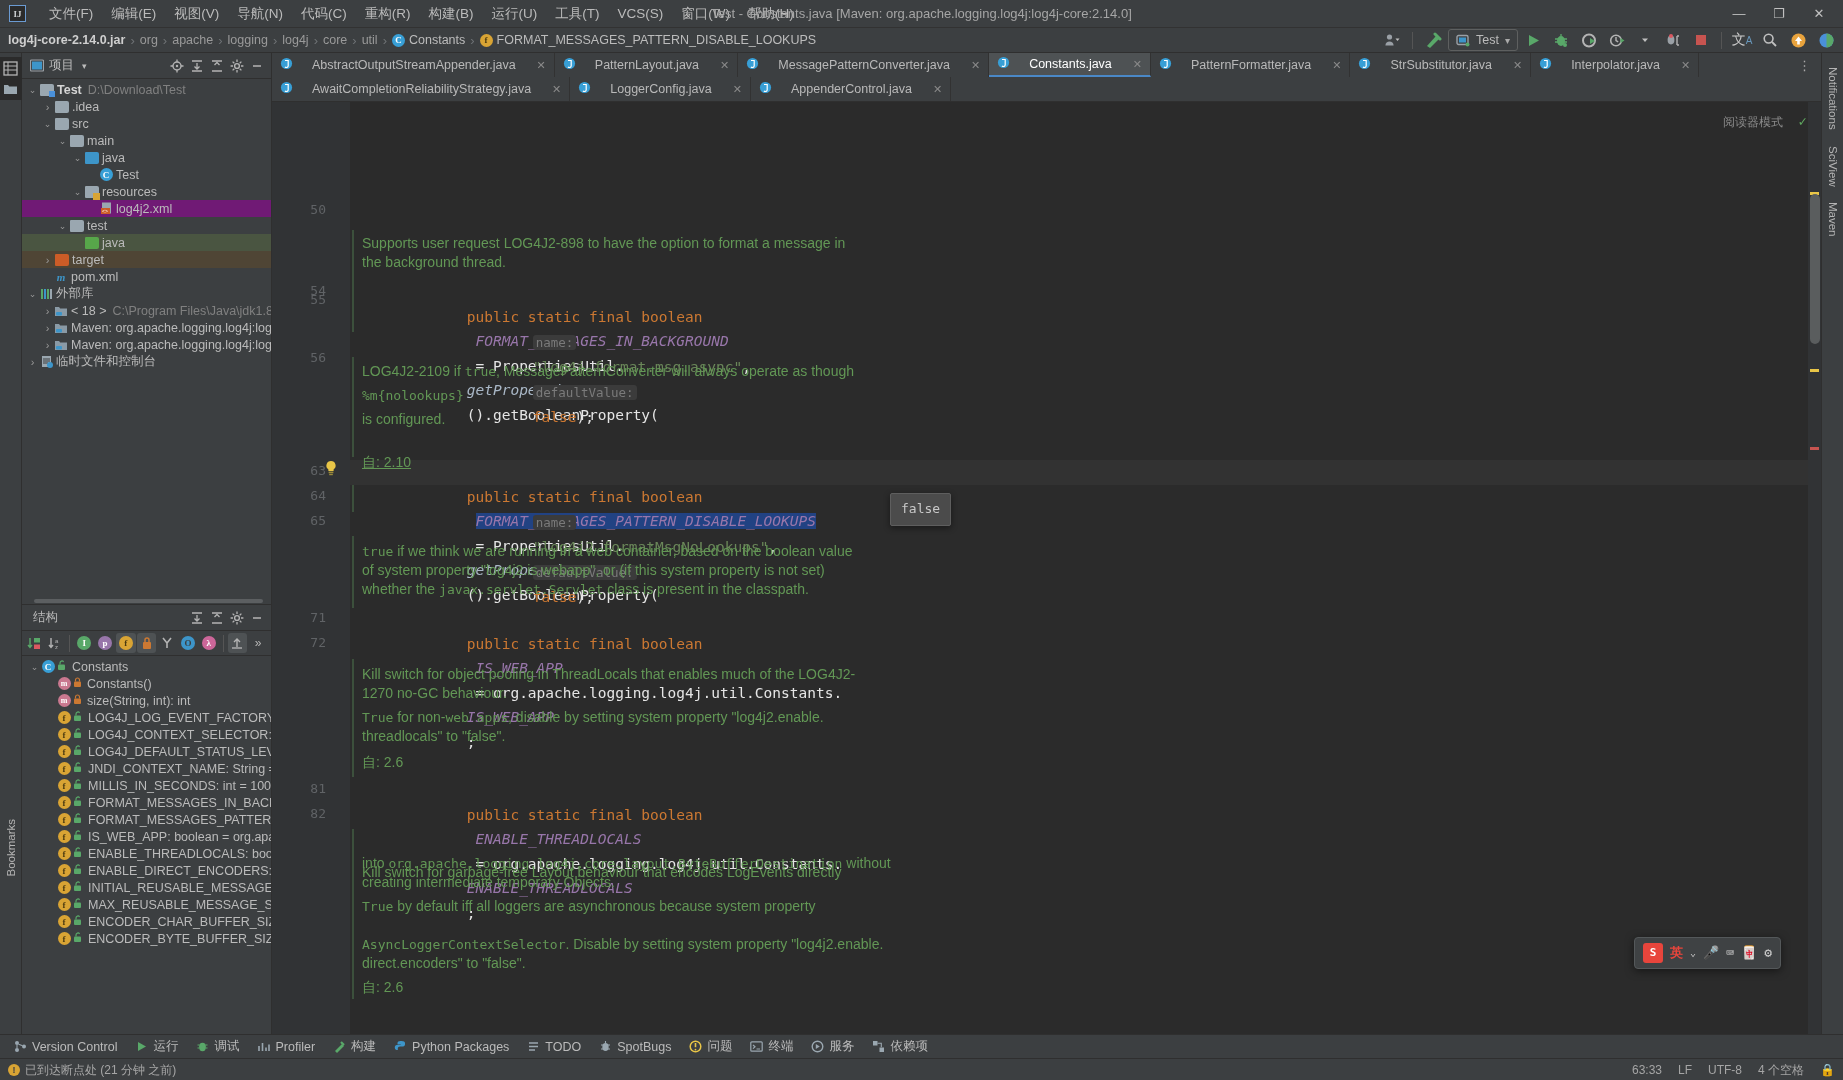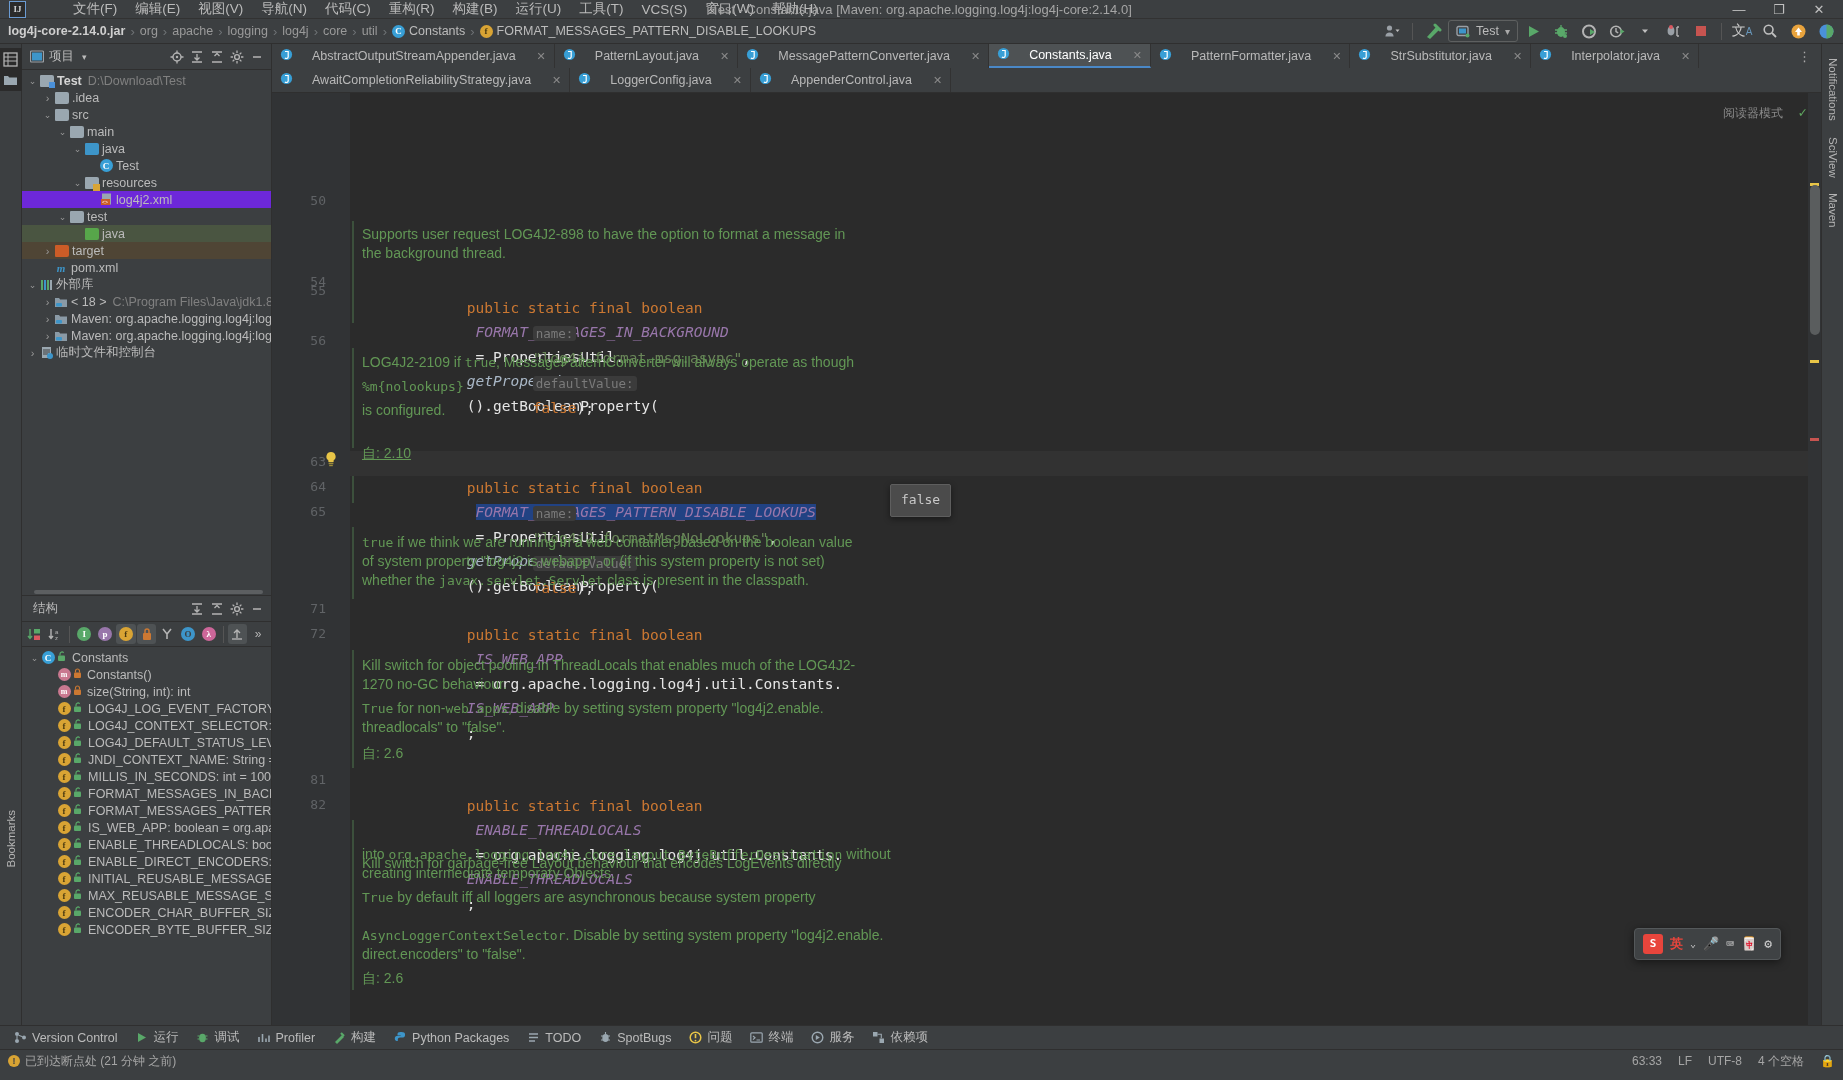--- a/index.html
+++ b/index.html
@@ -7,22 +7,22 @@
     width: 1843px; height: 1080px; overflow: hidden;
     background: #3c3f41;
     font-family: "Liberation Sans", sans-serif;
     color: #bbbbbb;
     -webkit-font-smoothing: antialiased;
   }
   #app { position: relative; width: 1843px; height: 1080px; }
 
   
   .titlebar {
-    height: 19px; background: #3c3f41; display: flex; align-items: center;
-    border-bottom: 1px solid #323232; position: relative; gap: 24px;
+    height: 28px; background: #3c3f41; display: flex; align-items: center;
+    border-bottom: 1px solid #323232; position: relative;
   }
   .ij-logo {
     width: 17px; height: 17px; margin-left: 9px; border: 1px solid #6b9bd2;
     background: #2b2b2b; color: #cfd2d4; font-size: 9px; font-weight: bold;
     display: flex; align-items: center; justify-content: center;
     font-family: "Liberation Serif", serif;
   }
   .menu { display: flex; align-items: center; margin-left: 14px; }
   .menu-item {
     padding: 3px 9px; font-size: 13.5px; color: #bbbbbb; white-space: nowrap;
@@ -94,21 +94,21 @@
   }
   .panel-title { font-size: 12.5px; color: #bbb; margin-left: 5px; }
   .panel-head .sp { flex: 1; }
   .phb { width: 20px; height: 20px; display: flex; align-items: center; justify-content: center; }
 
   .tree { flex: 1; overflow: hidden; padding-top: 2px; font-size: 12.5px; }
   .trow {
     height: 17px; display: flex; align-items: center; padding-left: 4px;
     white-space: nowrap; color: #bbbbbb;
   }
-  .trow.sel-blue { background: #6d28d9; align-items: center; }
+  .trow.sel-blue { background: #701a75; align-items: center; }
   .trow.sel-green { background: #4a5541; }
   .trow.sel-brown { background: #4f4535; }
   .arrow { width: 13px; text-align: center; color: #999; font-size: 9px; flex: none; }
   .tlabel { margin-left: 3px; }
   .tsub { color: #808080; margin-left: 6px; }
   .bold { font-weight: bold; color: #d5d5d5; }
   .folder {
     width: 14px; height: 12px; background: #9aa7b0; border-radius: 1px 2px 2px 1px;
     flex: none; position: relative; margin-left: 1px;
   }
@@ -948,21 +948,21 @@
             </div>
           </div>
       </div>
 
       <div class="code-wrap">
 
         <div class="gutter">
           <div class="gline" style="top:100px;">50</div>
           <div class="gline" style="top:181px;">54</div>
           <div class="gline" style="top:190px;">55</div>
-          <div class="gline" style="top:240px;">56</div>
+          <div class="gline" style="top:248px;">56</div>
           <div class="gline" style="top:361px;margin-left:30px;">63</div>
           <div class="gline" style="top:386px;">64</div>
           <div class="gline" style="top:411px;">65</div>
           <div class="gline" style="top:508px;">71</div>
           <div class="gline" style="top:533px;">72</div>
           <div class="gline" style="top:679px;">81</div>
           <div class="gline" style="top:704px;">82</div>
           <div class="bulb" style="top:358px;">
             <svg width="14" height="16" viewBox="0 0 14 16">
               <path d="M7 1a4.6 4.6 0 00-2.6 8.4V11h5.2V9.4A4.6 4.6 0 007 1z" fill="#e8c547"></path>

